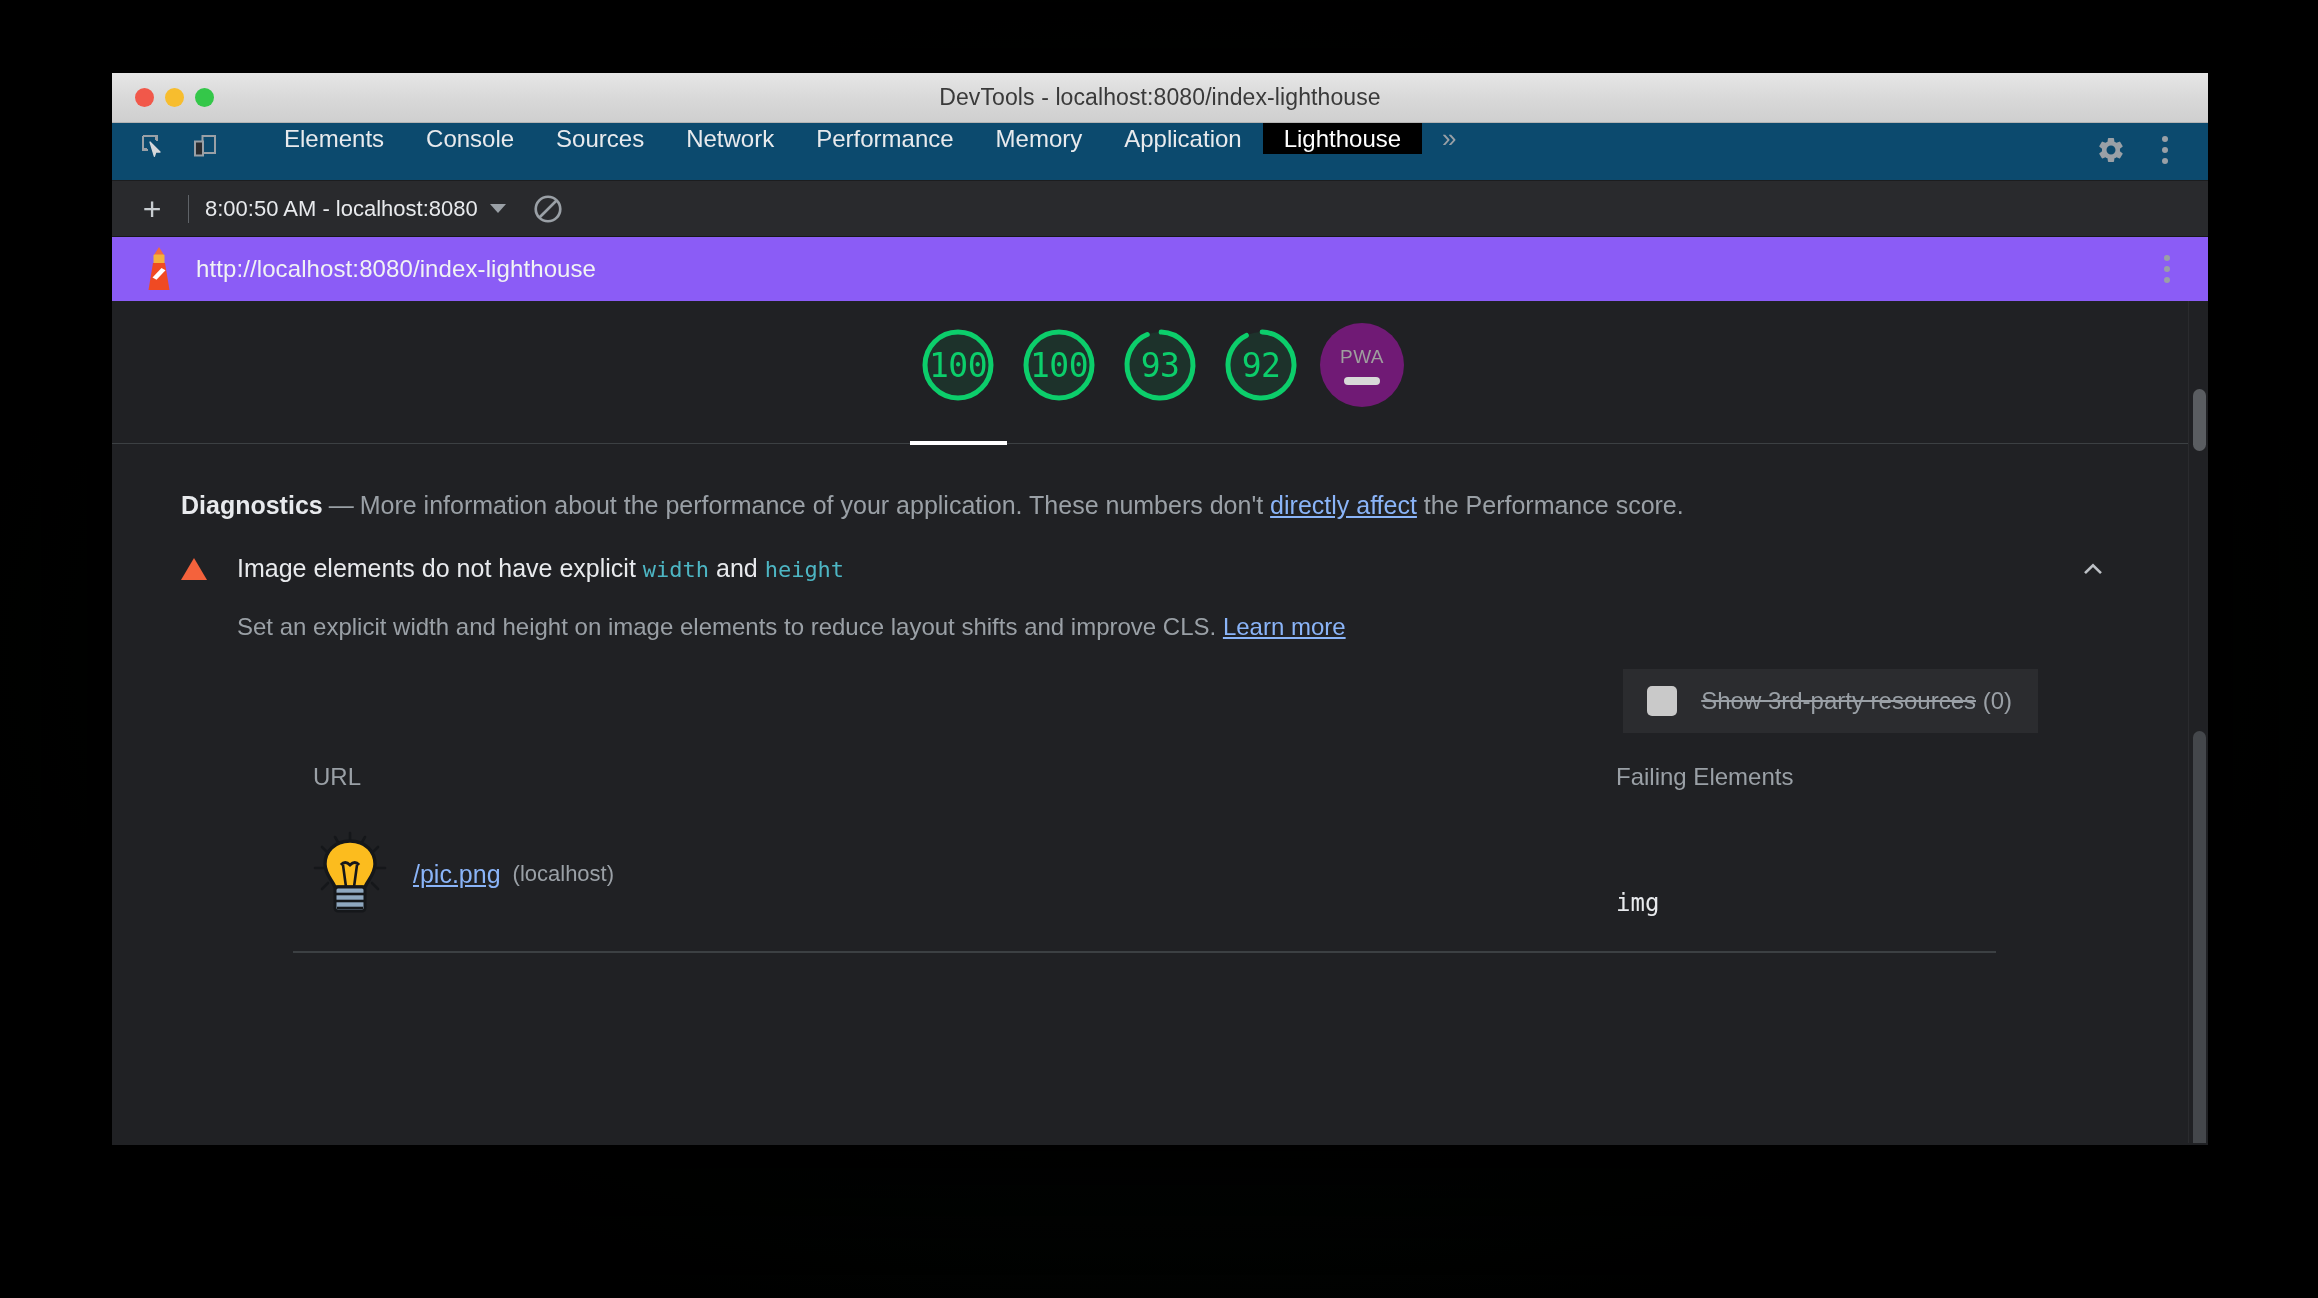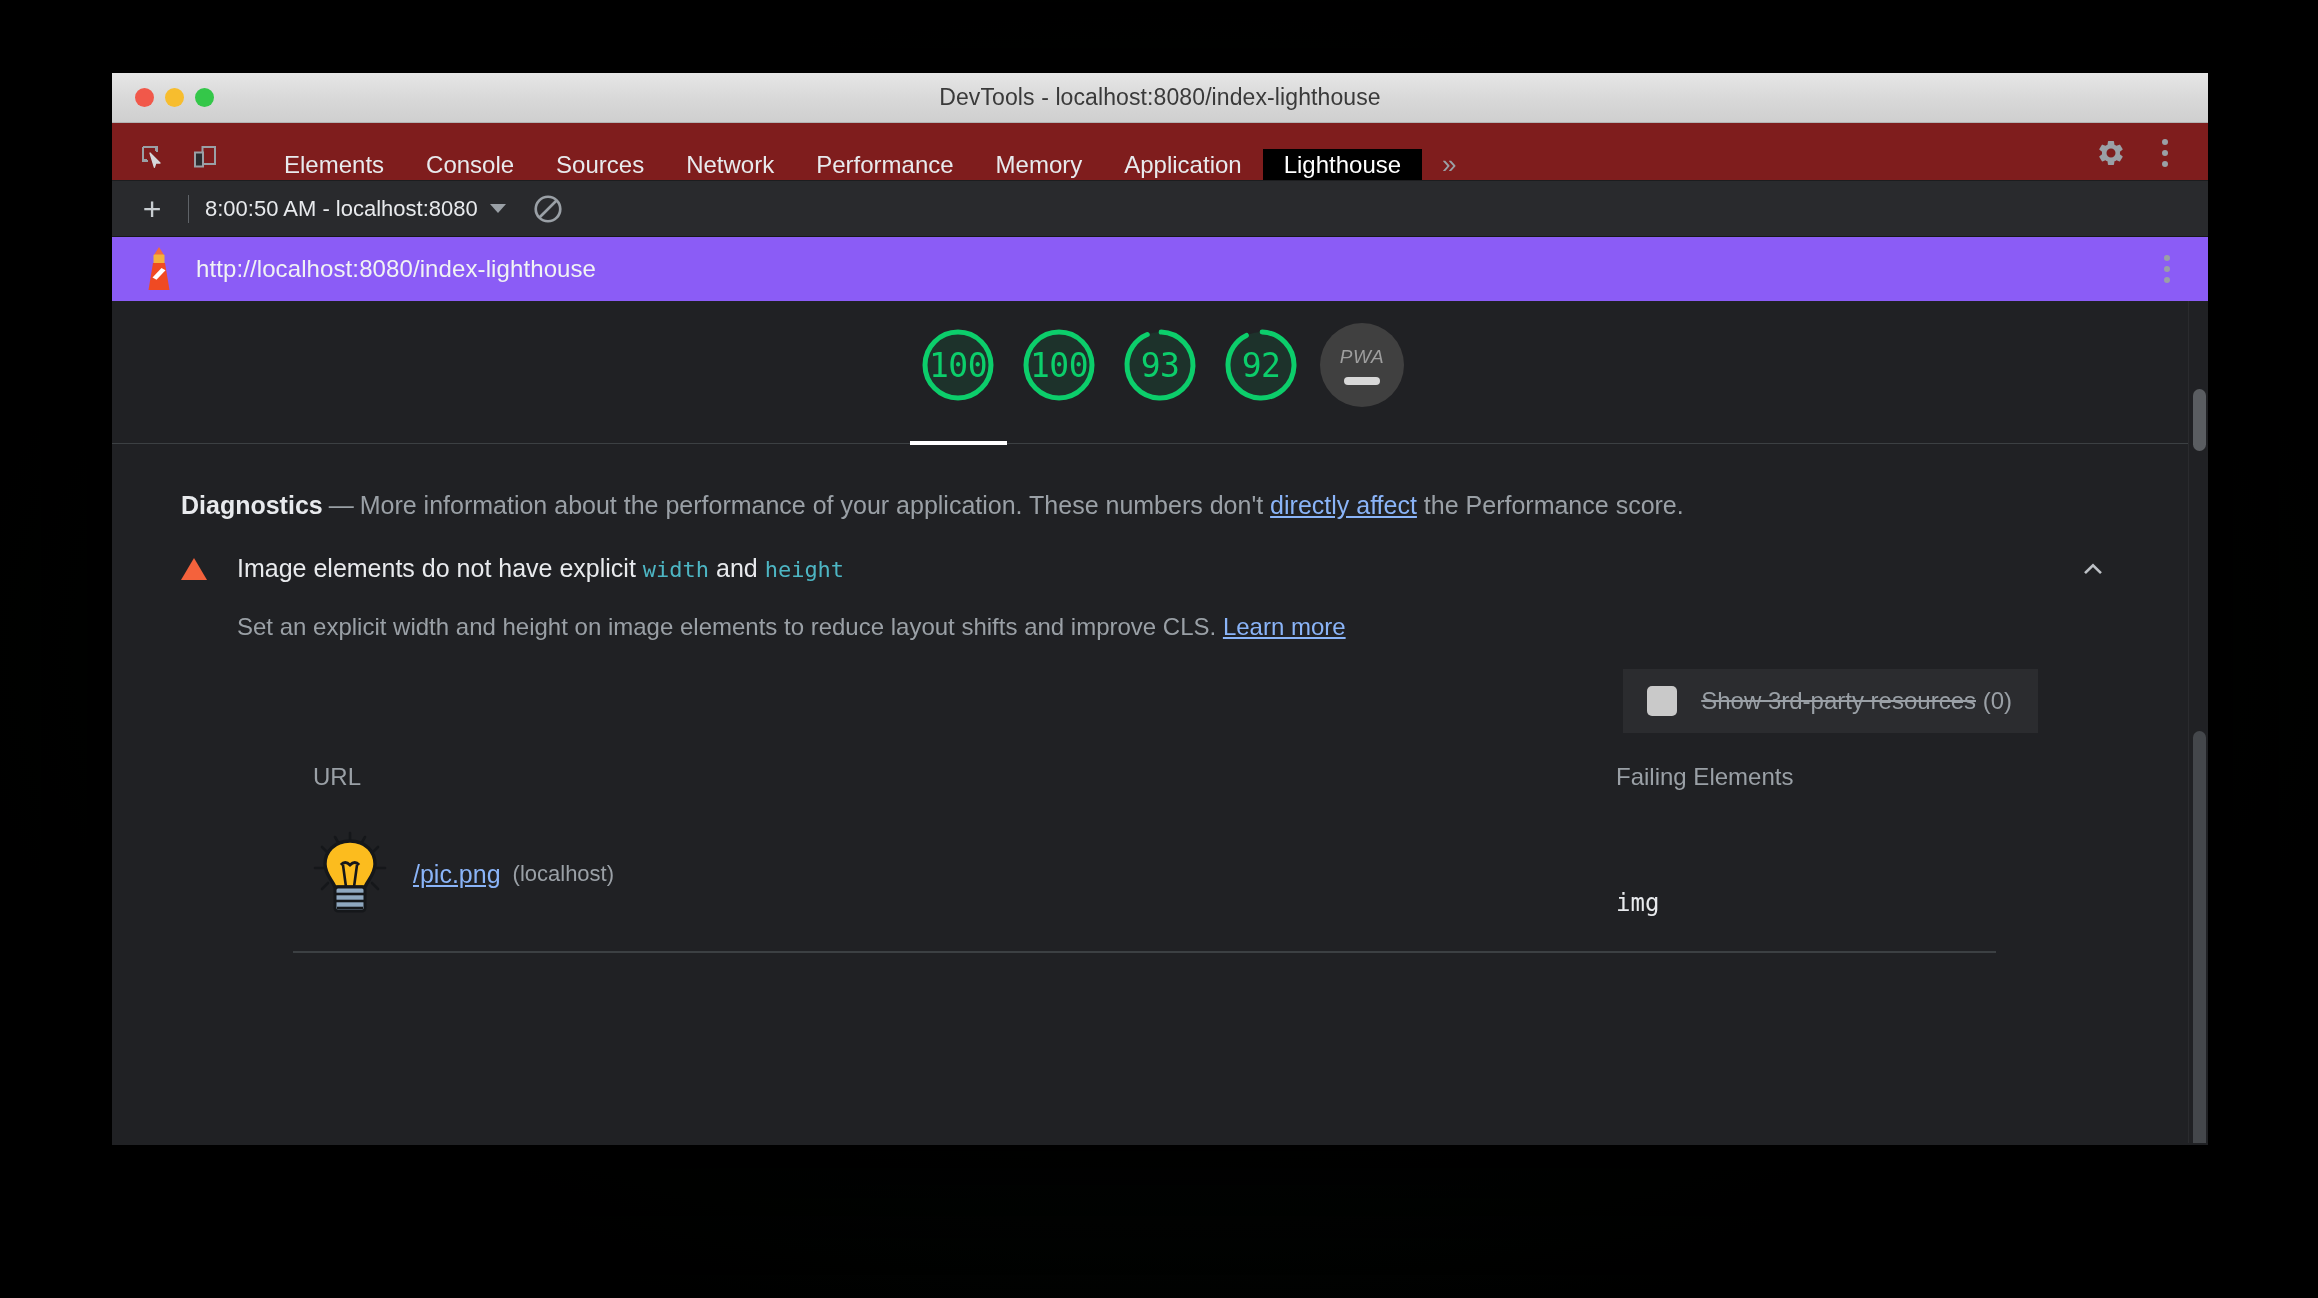--- a/index.html
+++ b/index.html
@@ -56,23 +56,23 @@
     left: 0; right: 0;
     text-align: center;
     font-size: 23px;
     color: #3a3a3a;
     letter-spacing: 0.1px;
   }
 
   
   .tabbar {
     height: 58px;
-    background: #7f1d1d;
-    display: flex;
-    align-items: flex-end;
+    background: #0c4a6e;
+    display: flex;
+    align-items: flex-start;
     border-bottom: 1px solid #1c1d1f;
   }
   .tb-icons {
     display: flex;
     align-items: center;
     padding: 0 10px 0 18px;
     gap: 6px;
   }
   .tb-icon {
     width: 46px; height: 46px;
@@ -197,25 +197,24 @@
     display: flex; align-items: center; justify-content: center;
     font-size: 33px;
     color: #0cce6b;
     font-family: "DejaVu Sans Mono", monospace;
     letter-spacing: -0.5px;
   }
   .pwa-cell { width: 101px; display: flex; align-items: center; justify-content: center; }
   .pwa-badge {
     width: 84px; height: 84px;
     border-radius: 50%;
-    background: #404040;
+    background: #701a75;
     display: flex; flex-direction: column;
     align-items: center; justify-content: center;
     gap: 9px;
-    font-style: italic;
   }
   .pwa-badge .pwa-text {
     font-size: 19px; color: #9e9e9e; letter-spacing: 0.5px;
     font-family: "Liberation Sans", sans-serif;
   }
   .pwa-badge .pwa-dash {
     width: 36px; height: 8px; border-radius: 4px; background: #d8d8d8;
   }
 
   .gauges-divider {

